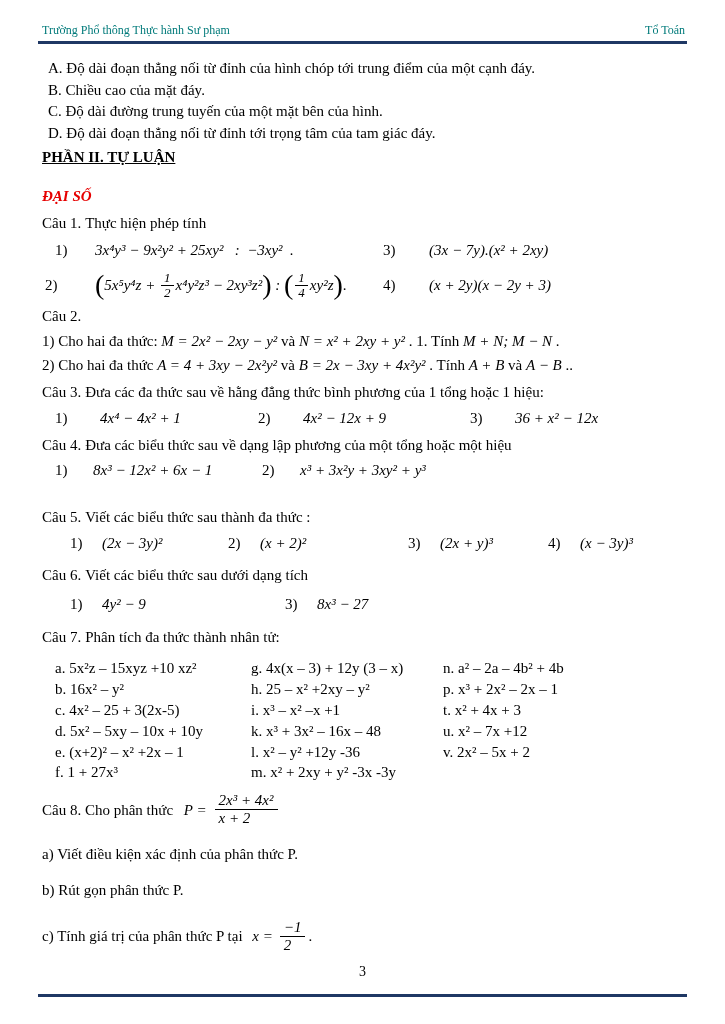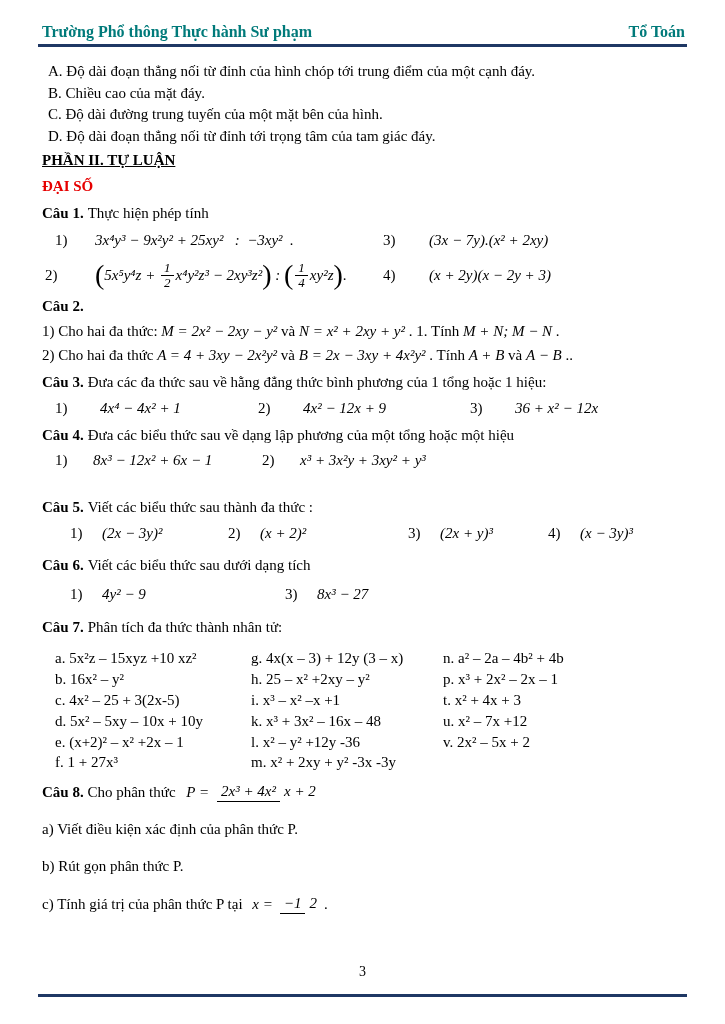--- a/index.html
+++ b/index.html
@@ -1,28 +1,28 @@
 <!DOCTYPE html>
 <html><head>
 <meta charset="utf-8">
 <style>
   *{margin:0;padding:0;box-sizing:border-box}
   html,body{background:#fff}
   .page{position:relative;width:725px;height:1024px;margin:0 auto;background:#fff;
         color:#000;font-family:"Liberation Serif",serif;font-size:15px;overflow:hidden}
   .hdr{display:flex;justify-content:space-between;align-items:baseline;
-       padding:23px 40px 3px 42px;color:#007a7a;font-weight:700;font-size:16px}
+       padding:23px 40px 3px 42px;color:#007a7a;font-weight:400;font-size:12px}
   .hrule{height:3px;background:#1f3864;margin:0 38px}
   .content{padding:13px 15px 0 42px;line-height:1.38}
   .opt{padding-left:6px;margin-top:1px}
   .part{font-weight:700;margin-top:3px}
   .part .u{text-decoration:underline}
-  .subject{margin-top:6px;color:#e60000;font-weight:700;}
+  .subject{margin-top:19px;color:#e60000;font-weight:700;font-style:italic}
   .q{margin-top:6px}
-  .qlabel{font-weight:700}
+  .qlabel{font-weight:400}
   .qtitle{margin-left:4px}
   .m{font-style:italic}
   .qline{margin-top:4px}
   
   .c1row{display:flex;align-items:center;margin-top:6px}
   .c1row .inum1{flex:none;width:53px;padding-left:13px}
   .c1row .inum2{flex:none;width:53px;padding-left:3px}
   .c1row .eleft{flex:none;width:288px;white-space:pre}
   .c1row .eleft2{flex:none;width:288px;display:inline-flex;align-items:center}
   .c1row .inum3{flex:none;width:46px}
@@ -55,21 +55,21 @@
   .c6 .w2{width:260px}
   .gap-top{margin-top:26px}
   .gap-top2{margin-top:12px}
   
   .c7grid{display:grid;grid-template-columns:196px 192px auto;padding-left:13px;
           margin-top:12px;row-gap:1px;line-height:1.32}
   
   .c8line{display:flex;align-items:center;margin-top:9px}
   .c8line .ws{white-space:pre}
   .c8p{margin:0 8px 0 7px}
-  .frac8{display:inline-flex;flex-direction:row;text-align:left;line-height:1.15}
+  .frac8{display:inline-flex;flex-direction:column;text-align:left;line-height:1.15}
   .frac8 .fn{border-bottom:1px solid #000;padding:0 4px}
   .frac8 .fd{padding:0 4px}
   .sub{margin-top:16px}
   .subc{margin-top:18px}
   .subc .xeq{margin:0 7px 0 6px}
   .subc .dot{margin-left:3px}
   
   .pageno{position:absolute;left:0;right:0;bottom:44px;text-align:center;font-size:14px}
   .brule{position:absolute;left:38px;right:38px;bottom:27px;height:3px;background:#1f3864}
 </style>

